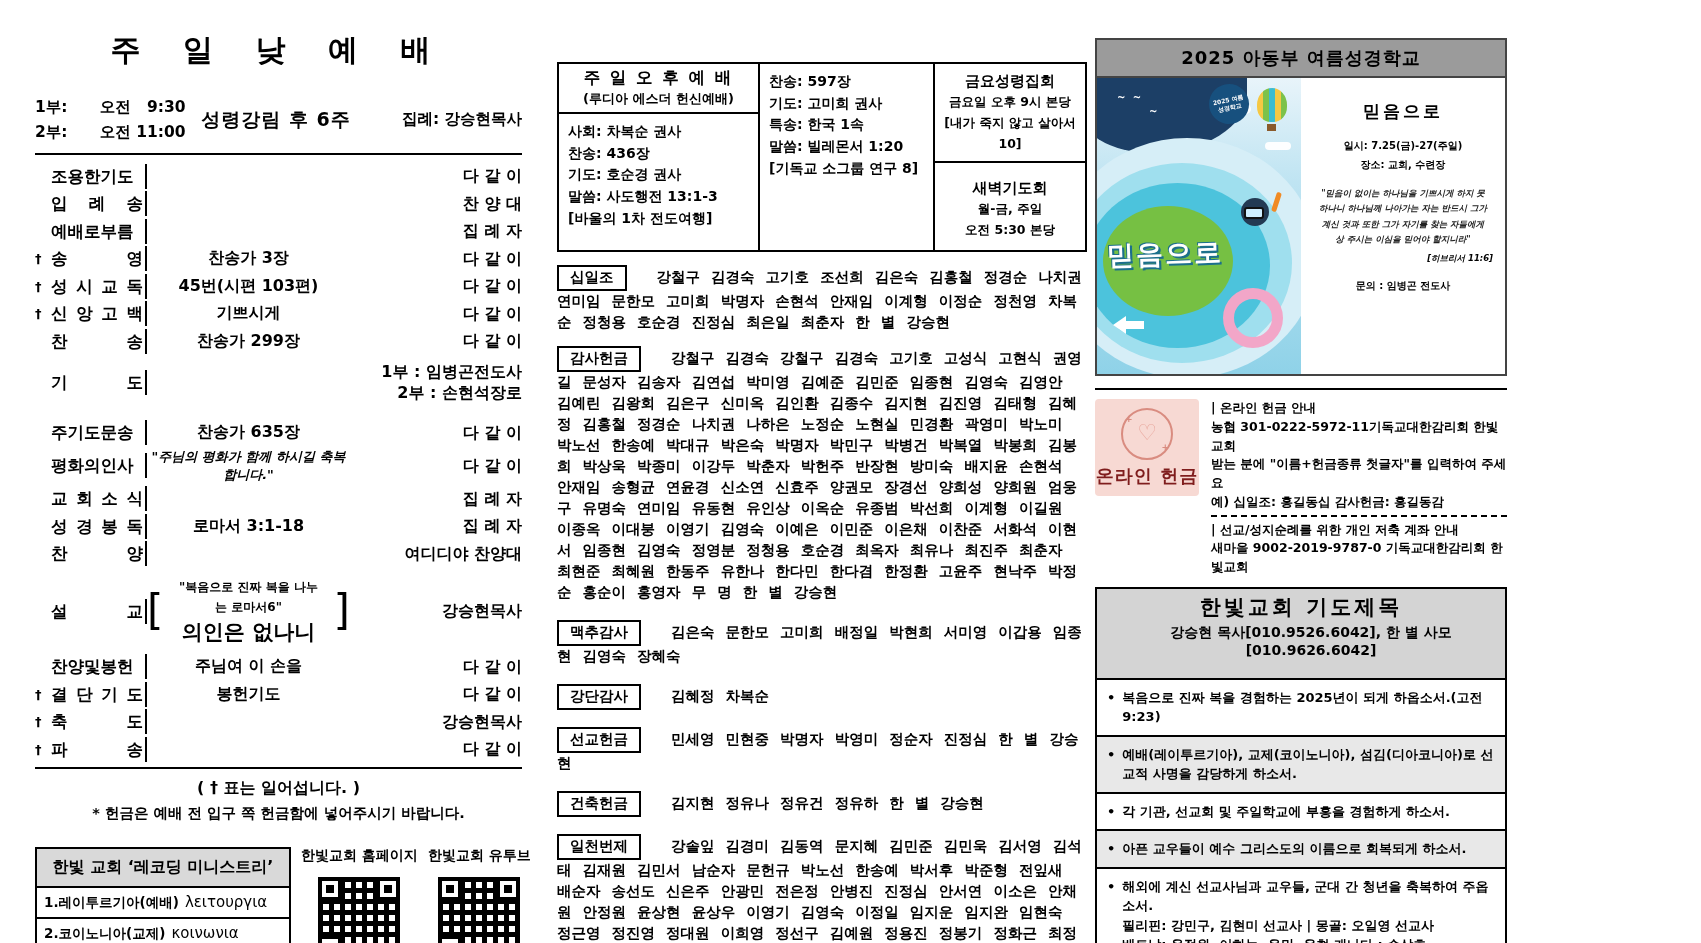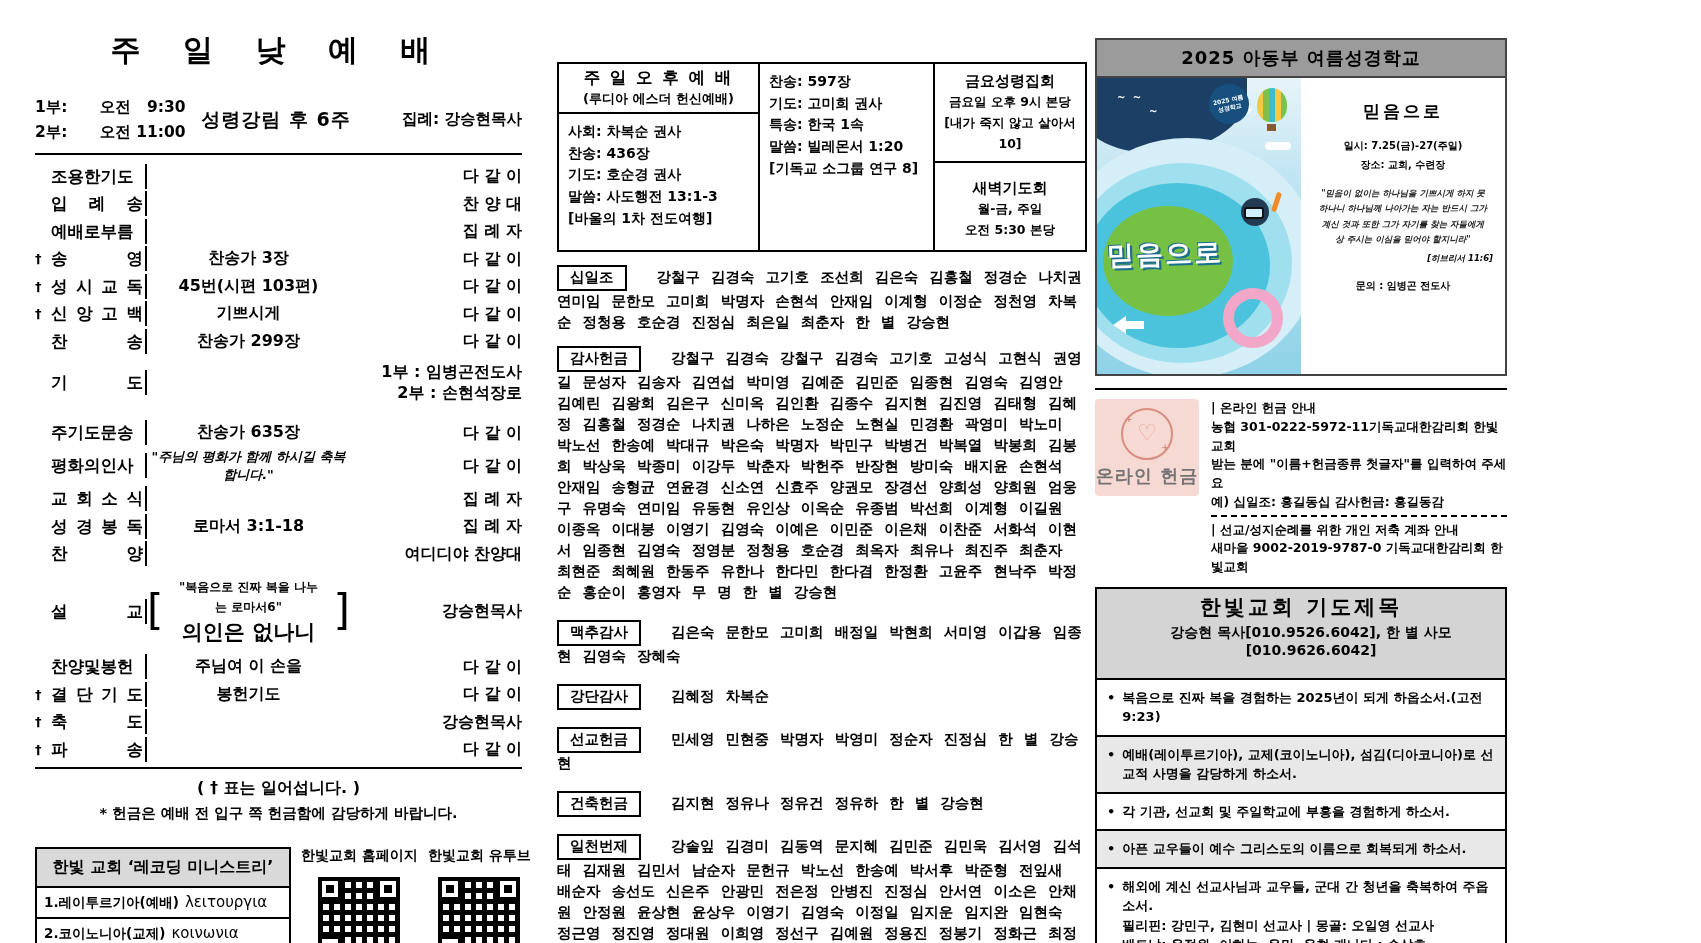--- a/index.html
+++ b/index.html
@@ -93,21 +93,21 @@
   .panel-verse{font-size:8.5px;font-style:italic;font-weight:600;line-height:1.8;margin:14px 4px 6px;color:#222;}
   .panel-ref{font-size:8.5px;font-weight:700;font-style:italic;text-align:right;}
   .panel-contact{font-size:10px;font-weight:800;margin-top:14px;}
 
   .giving{border-top:2px solid #000;margin-top:12px;padding-top:9px;display:flex;gap:12px;}
   .gift-box{width:104px;height:97px;background:#f7d9d3;border-radius:4px;text-align:center;padding-top:9px;flex-shrink:0;box-sizing:border-box;}
   .gift-circle{width:48px;height:48px;border:2px solid #d98c80;border-radius:50%;margin:0 auto;position:relative;}
   .gift-heart{font-size:22px;color:#e8a79d;line-height:46px;font-weight:700;}
   .gift-plus{position:absolute;font-size:9px;color:#d98c80;font-weight:800;}
   .gp1{left:2px;top:4px;} .gp2{right:2px;bottom:6px;}
-  .gift-label{color:#737373;font-weight:800;font-size:18px;margin-top:4px;letter-spacing:1px;}
+  .gift-label{color:#7f1d1d;font-weight:800;font-size:18px;margin-top:4px;letter-spacing:1px;}
   .giving-text{flex:1;font-size:12.5px;font-weight:800;line-height:1.5;}
   .gt-dash{border-top:2px dashed #000;margin:3px 0 4px;}
 
   .prayer-box{border:2.5px solid #000;margin-top:10px;}
   .prayer-head{background:#d4d4d4;border-bottom:2.5px solid #000;text-align:center;padding:4px 0 20px;}
   .prayer-title{font-size:21px;font-weight:800;letter-spacing:3px;}
   .prayer-phone{font-size:14px;font-weight:700;margin-top:3px;margin-left:20px;}
   .pitem{display:flex;padding:8px 10px;font-size:13px;font-weight:600;line-height:1.5;border-top:2px solid #000;}
   .pitem:first-child{border-top:none;}
   .pitem:nth-child(even){background:#e8e8e8;}
@@ -245,21 +245,21 @@
       <div class="orow">
           <span class="ocross">†</span>
           <span class="olabel">파 송</span>
           <span class="omid"></span>
           <span class="oright">다   같   이</span>
         </div>
     </div>
 
     <div class="rule"></div>
     <div class="note1">( † 표는 일어섭니다. )</div>
-    <div class="note2">* 헌금은 예배 전 입구 쪽 헌금함에 감당하게 바랍니다.</div>
+    <div class="note2">* 헌금은 예배 전 입구 쪽 헌금함에 넣어주시기 바랍니다.</div>
 
     <div class="bottom-row">
       <table class="rec-table">
         <tbody>
             <tr>
               <th>한빛 교회 ‘레코딩 미니스트리’</th>
             </tr>
         <tr>
               <td><span>1.레이투르기아(예배)</span><span class="greek">λειτουργια</span></td>
             </tr>

